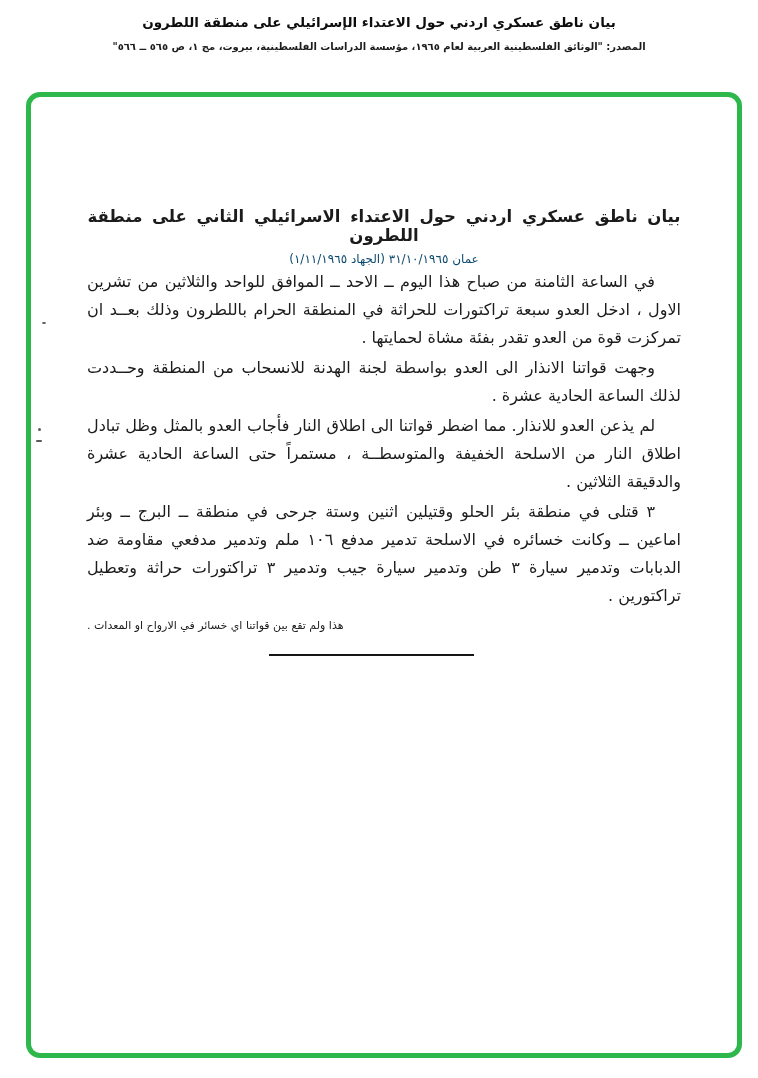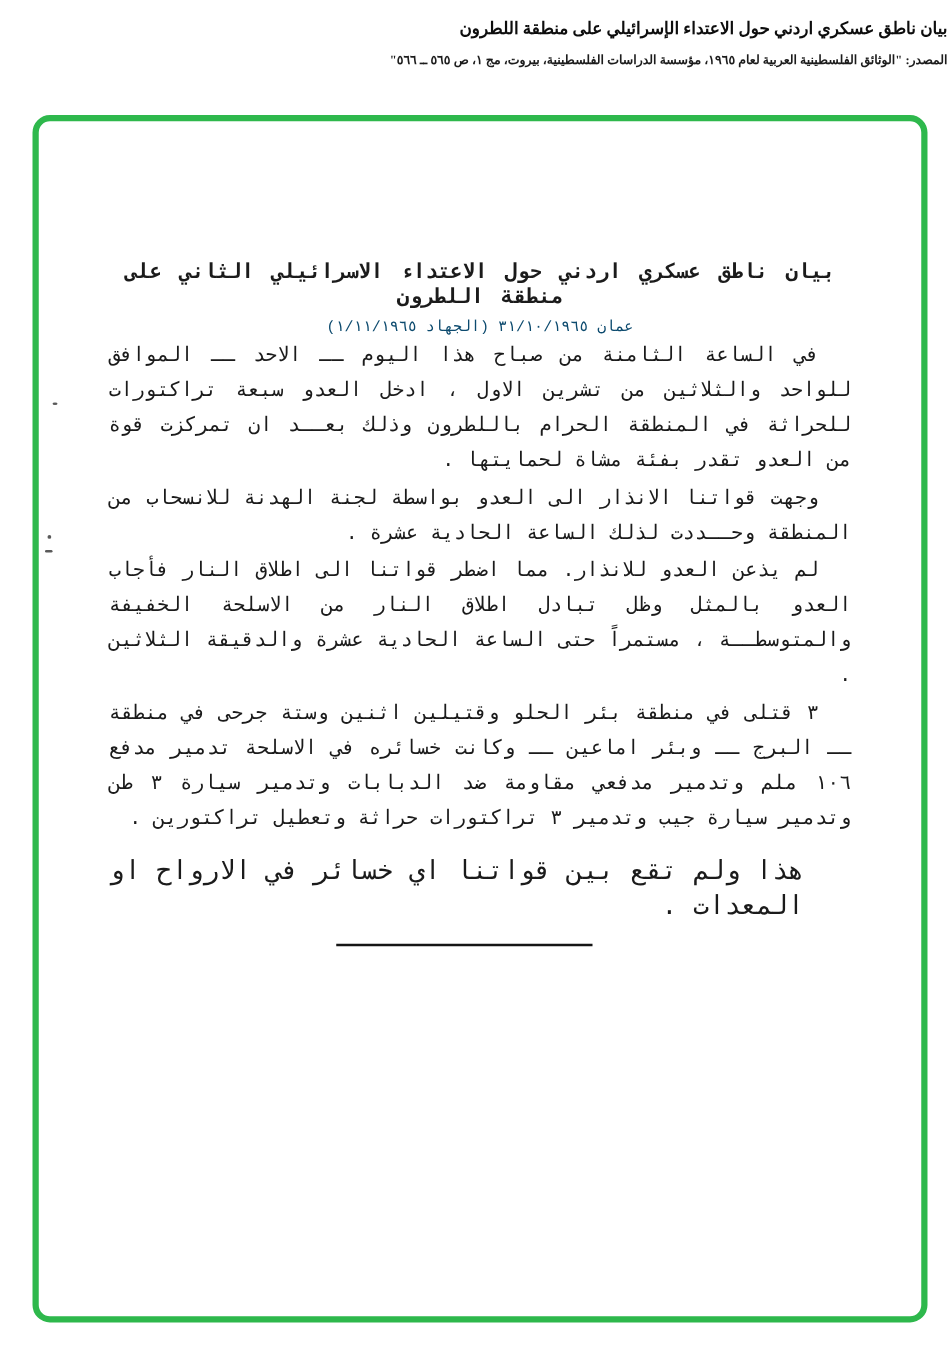--- a/index.html
+++ b/index.html
@@ -4,47 +4,46 @@
 <style>
   html, body { margin: 0; padding: 0; }
   body {
     width: 758px; height: 1078px;
     background: #ffffff;
     font-family: "DejaVu Sans", sans-serif;
     position: relative;
     overflow: hidden;
   }
   
-  .page-header { direction: rtl; text-align: right; padding-top: 14px; font-family: Liberation Serif, serif; }
+  .page-header { direction: rtl; text-align: center; padding-top: 14px; }
   .hdr-title { font-size: 13.5px; font-weight: 700; color: #0d0d0d; letter-spacing: 0.2px; }
   .hdr-source { font-size: 10px; font-weight: 700; color: #1c1c1c; margin-top: 11px; }
 
   
   .doc-frame {
     position: absolute; left: 26px; top: 92px;
     width: 706px; height: 956px;
     border: 5px solid #2eb84c; border-radius: 14px;
     background: #ffffff;
-    font-family: Liberation Mono, monospace;
   }
 
   
   .doc-page {
     position: absolute; top: 110px; right: 56px; left: 56px;
     direction: rtl; color: #1b1b1b;
   }
   .doc-title { font-size: 16.5px; font-weight: 700; text-align: center; word-spacing: 4px; margin: 0; }
   .doc-dateline { font-size: 12px; text-align: center; margin-top: 7px; color: #0c4a6e; }
 
   .doc-body { margin-top: 2px; font-size: 16px; line-height: 28px; text-align: justify; }
   .doc-body p { margin: 0 0 2px 0; text-indent: 26px; }
 
   .doc-closing {
-    font-size: 21px; line-height: 28px;
-    text-align: right; padding-right: 38px; margin-top: 16px;
+    font-size: 11px; line-height: 28px;
+    text-align: left; padding-right: 38px; margin-top: 2px;
   }
 
   .end-rule {
     width: 205px; height: 0;
     border-top: 2px solid #151515;
     margin: 14px auto 0;
     position: relative; left: -13px;
   }
 
   

